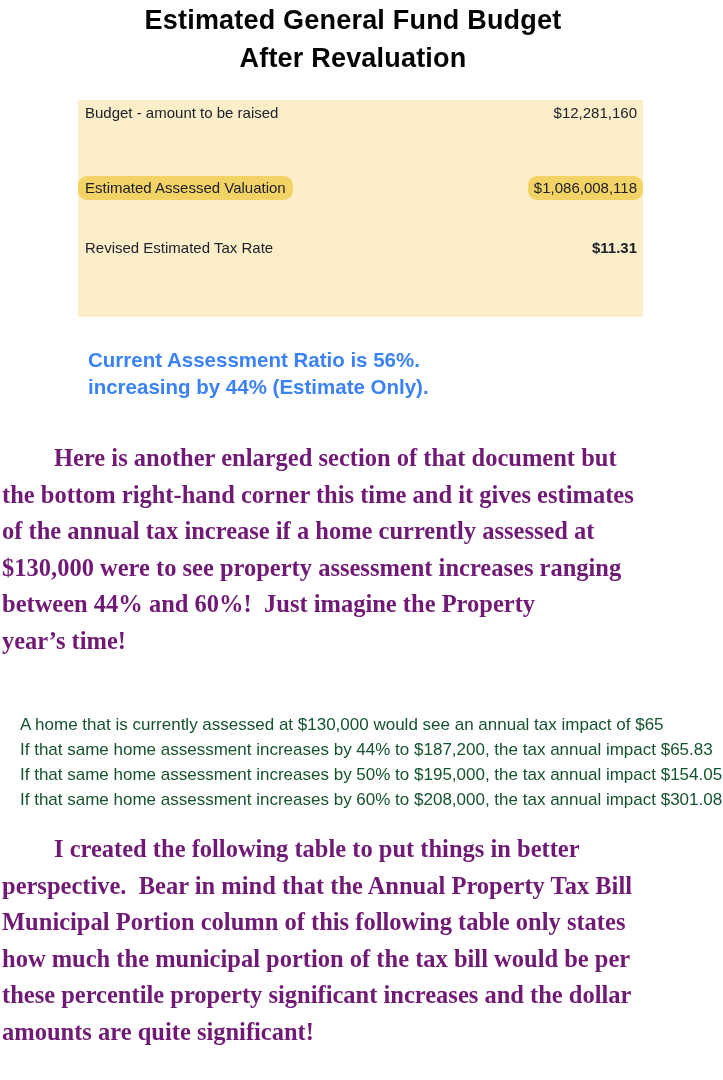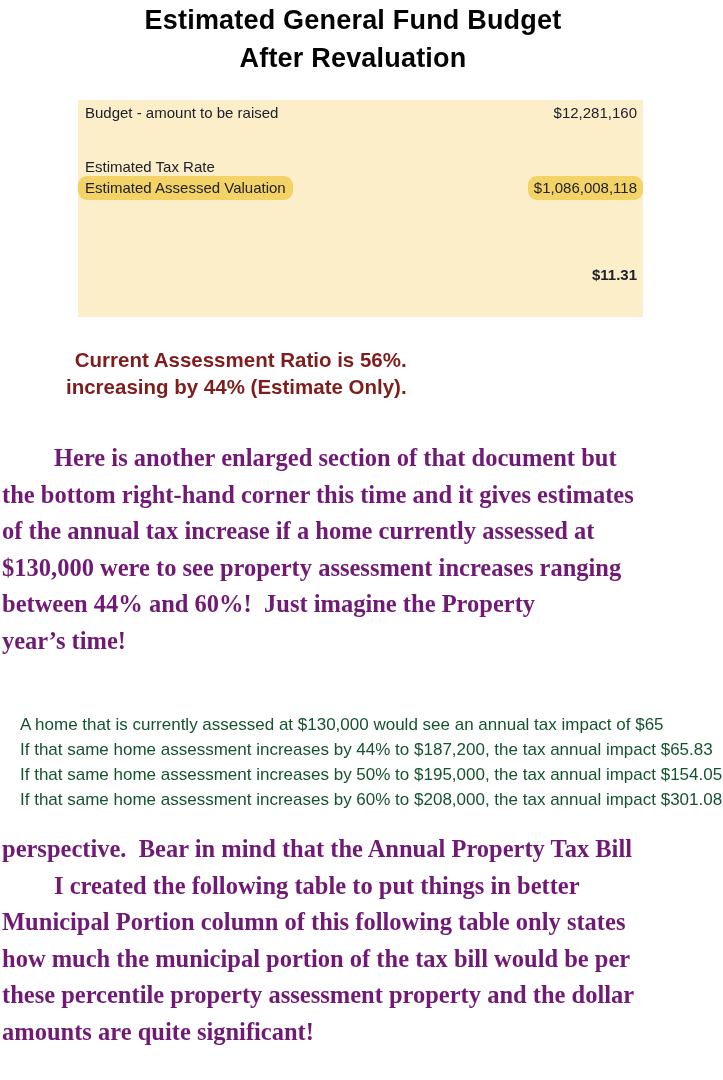--- a/index.html
+++ b/index.html
@@ -44,24 +44,23 @@
   .tvalue {
     margin-left: auto; display: inline-block; padding: 0 6px;
     border-radius: 9px; line-height: 24px;
     white-space: pre;
   }
   .hl { background: var(--highlight); margin-top: 48px; }
   .boldv { font-weight: bold; }
 
   
   .note {
-    position: absolute; left: 66px; top: 346px;
+    position: absolute; left: 88px; top: 346px;
     font-size: 20.5px; font-weight: bold; line-height: 27px;
-    color: #7f1d1d;
-    text-align: right;
+    color: #3b82f6;
   }
   .note .line { white-space: pre; }
 
   
   .serif-para {
     position: absolute; left: 2px; width: 721px;
     font-family: "Liberation Serif", serif;
     font-weight: bold; font-size: 24.5px; line-height: 36.5px;
     color: #701a75;
   }
@@ -91,36 +90,33 @@
   <div class="btable">
     <div class="trow">
       <span class="tlabel">Budget - amount to be raised</span>
       <span class="tvalue">$12,281,160</span>
     </div>
     <div class="trow">
       <span class="tlabel hl">Estimated Assessed Valuation</span>
       <span class="tvalue hl">$1,086,008,118</span>
     </div>
     <div class="trow">
-      <span class="tlabel">Estimated Tax Rate</span>
-      <span class="tvalue"></span>
-    </div>
-    <div class="trow">
       <span class="tlabel"></span>
       <span class="tvalue"></span>
     </div>
     <div class="trow">
       <span class="tlabel"></span>
       <span class="tvalue"></span>
     </div>
     <div class="trow">
       <span class="tlabel"></span>
       <span class="tvalue"></span>
     </div>
     <div class="trow">
+      <span class="tlabel">Revised Estimated Tax Rate</span>
       <span class="tvalue boldv">$11.31</span>
     </div>
     <div class="trow">
       <span class="tlabel"></span>
       <span class="tvalue"></span>
     </div>
   </div>
 
   <div class="note">
     <div class="line">Current Assessment Ratio is 56%.</div>
@@ -137,21 +133,21 @@
   </div>
 
   <div class="impact">
     <div class="line">A home that is currently assessed at $130,000 would see an annual tax impact of $65</div>
     <div class="line">If that same home assessment increases by 44% to $187,200, the tax annual impact $65.83</div>
     <div class="line">If that same home assessment increases by 50% to $195,000, the tax annual impact $154.05</div>
     <div class="line">If that same home assessment increases by 60% to $208,000, the tax annual impact $301.08</div>
   </div>
 
   <div class="serif-para para2">
+    <div class="line indent">I created the following table to put things in better</div>
     <div class="line">perspective.  Bear in mind that the Annual Property Tax Bill</div>
-    <div class="line indent">I created the following table to put things in better</div>
     <div class="line">Municipal Portion column of this following table only states</div>
     <div class="line">how much the municipal portion of the tax bill would be per</div>
-    <div class="line">these percentile property assessment property and the dollar</div>
+    <div class="line">these percentile property significant increases and the dollar</div>
     <div class="line">amounts are quite significant!</div>
   </div>
 
 </div>
 
 </body></html>

